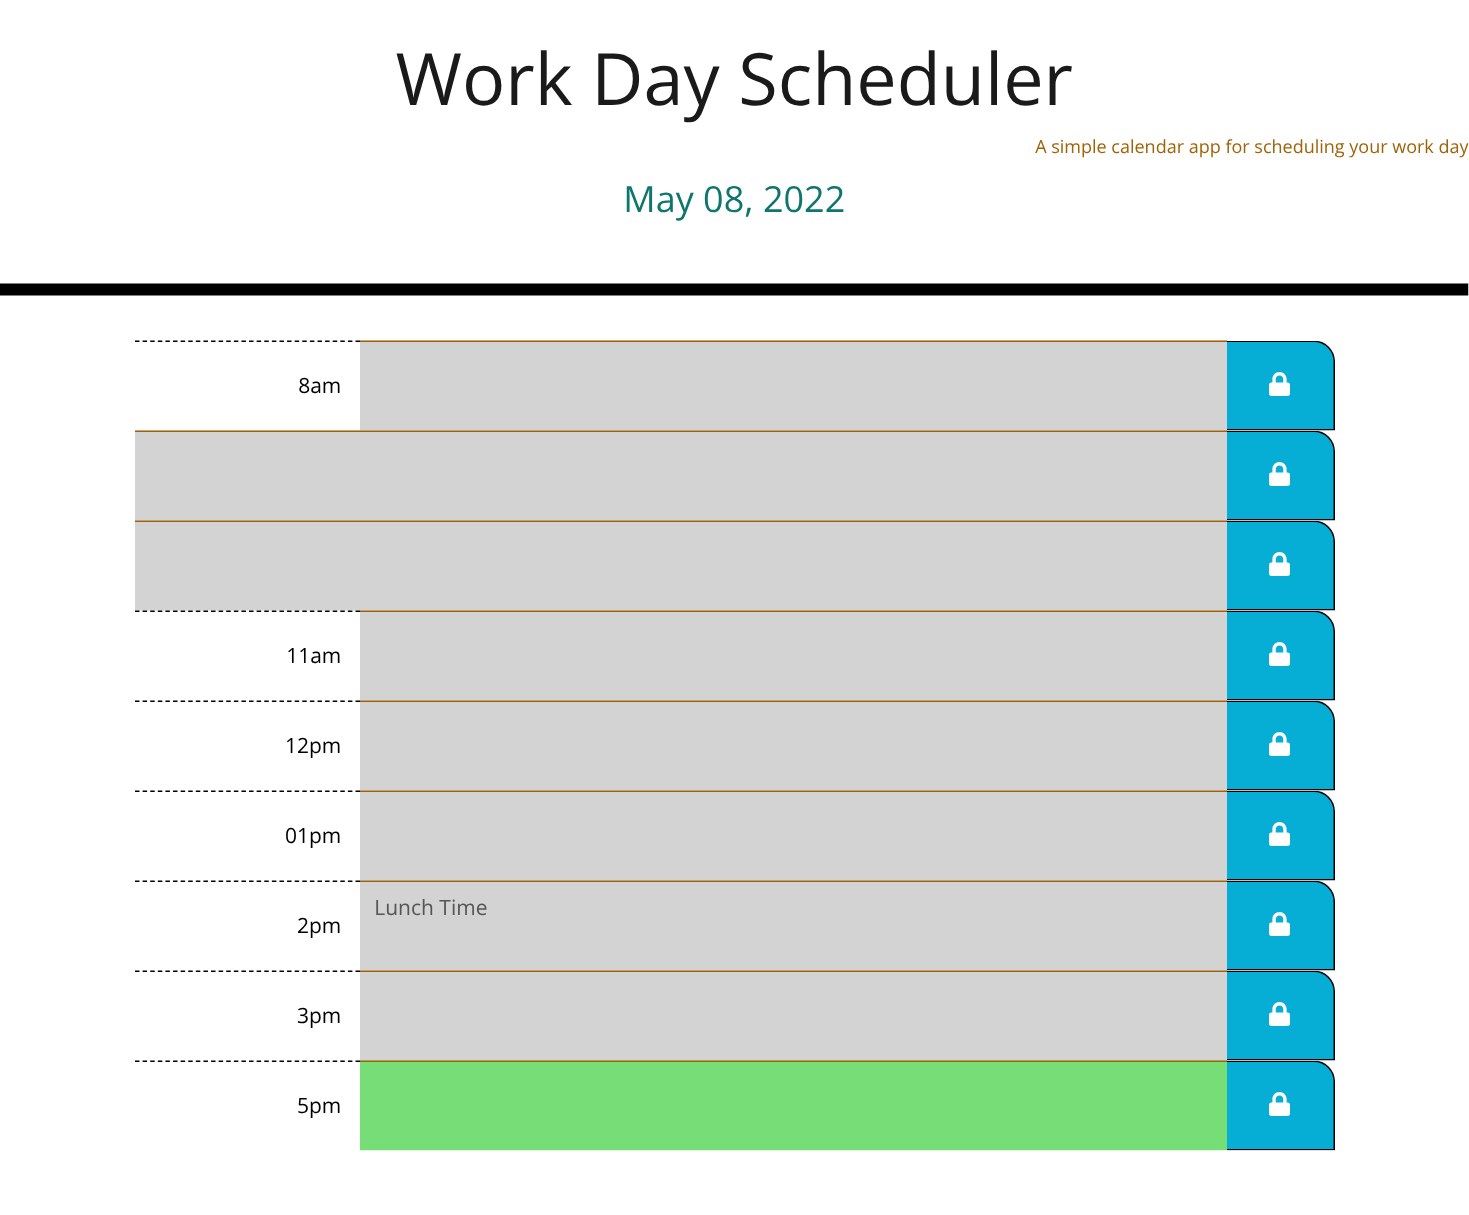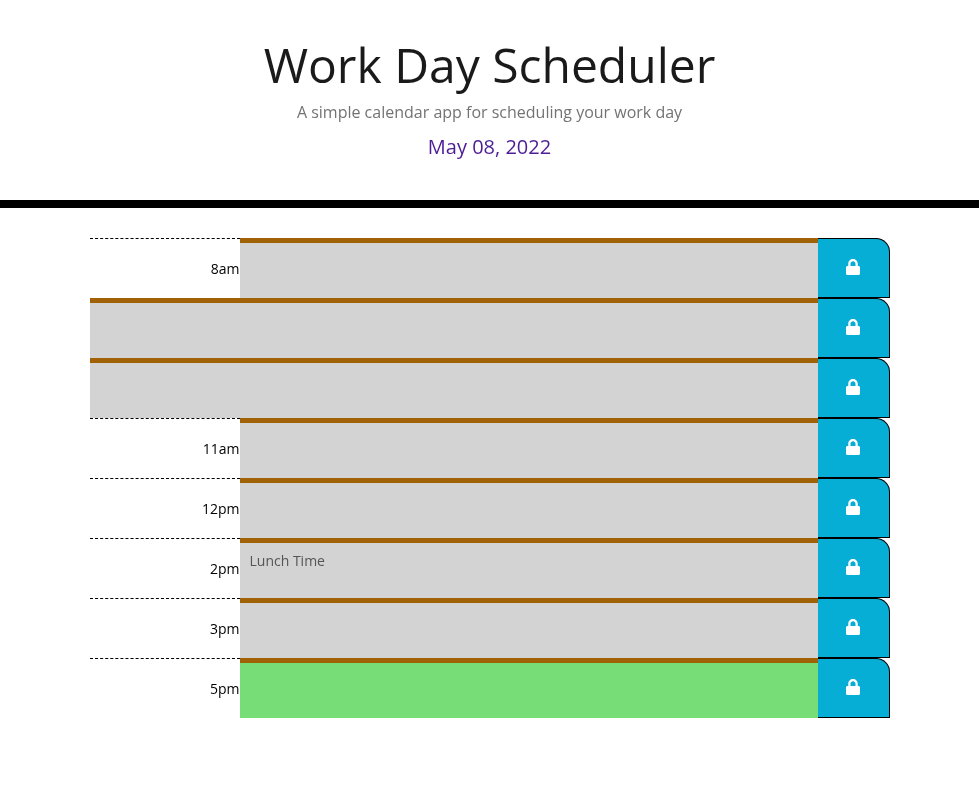--- a/index.html
+++ b/index.html
@@ -3,37 +3,38 @@
   <meta charset="utf-8">
   <style>
     * { box-sizing: border-box; margin: 0; padding: 0; }
     body {
       font-family: 'Open Sans', -apple-system, BlinkMacSystemFont, 'Segoe UI', Arial, sans-serif;
       background: #fff;
       color: #000;
     }
     header {
       text-align: center;
-      padding: 32px 0 40px 0;
+      padding: 20px 0 40px 0;
       border-radius: 14px;
     }
     .title {
       font-size: 48px;
       font-weight: 400;
       color: #1a1a1a;
       margin-bottom: 4px;
     }
     .subtitle {
-      font-size: 16px;
-      color: #737373;
+      font-size: 12px;
+      color: #a16207;
       margin-bottom: 10px;
+      text-align: right;
     }
     .current-date {
-      font-size: 20px;
-      color: #4c1d95;
+      font-size: 24px;
+      color: #0f766e;
     }
     .divider {
       width: 100%;
       height: 8px;
       background: #000;
       margin: 0 0 30px 0;
     }
     .container {
       max-width: 840px;
       margin: 0 auto;
@@ -43,34 +44,35 @@
       display: flex;
       align-items: stretch;
       height: 60px;
     }
     .hour-label {
       width: 150px;
       flex-shrink: 0;
       display: flex;
       align-items: center;
       justify-content: flex-end;
+      padding-right: 12px;
       font-size: 14px;
       color: #000;
       border-top: 1px dashed #000;
     }
     .text-entry {
       flex: 1;
       border: none;
       outline: none;
       resize: none;
       padding: 8px 10px;
       font-family: inherit;
       font-size: 14px;
       color: #555;
-      border-top: 5px solid #a16207;
+      border-top: 1px solid #a16207;
     }
     .past { background: #d3d3d3; }
     .present { background: #ff6961; }
     .future { background: #77dd77; }
     .save-btn {
       width: 72px;
       flex-shrink: 0;
       background: #06aed5;
       border: 1px solid #000;
       border-top-right-radius: 14px;
@@ -150,20 +152,31 @@
     <textarea class="text-entry past" style=""></textarea>
     <button class="save-btn">
       <span>
         <svg viewBox="0 0 448 512">
             <path d="M400 224h-24v-72C376 68 307.9 0 224 0S72 68 72 152v72H48c-26.5 0-48 21.5-48 48v192c0 26.5 21.5 48 48 48h352c26.5 0 48-21.5 48-48V272c0-26.5-21.5-48-48-48zM144 152c0-44.1 35.9-80 80-80s80 35.9 80 80v72H144v-72z"></path>
           </svg>
       </span>
     </button>
   </div>
 
+  <div class="time-row">
+    <div class="hour-label">01pm</div>
+    <textarea class="text-entry past" style=""></textarea>
+    <button class="save-btn">
+      <span>
+        <svg viewBox="0 0 448 512">
+            <path d="M400 224h-24v-72C376 68 307.9 0 224 0S72 68 72 152v72H48c-26.5 0-48 21.5-48 48v192c0 26.5 21.5 48 48 48h352c26.5 0 48-21.5 48-48V272c0-26.5-21.5-48-48-48zM144 152c0-44.1 35.9-80 80-80s80 35.9 80 80v72H144v-72z"></path>
+          </svg>
+      </span>
+    </button>
+  </div>
 
   <div class="time-row">
     <div class="hour-label">2pm</div>
     <textarea class="text-entry past" style="">Lunch Time</textarea>
     <button class="save-btn">
       <span>
         <svg viewBox="0 0 448 512">
             <path d="M400 224h-24v-72C376 68 307.9 0 224 0S72 68 72 152v72H48c-26.5 0-48 21.5-48 48v192c0 26.5 21.5 48 48 48h352c26.5 0 48-21.5 48-48V272c0-26.5-21.5-48-48-48zM144 152c0-44.1 35.9-80 80-80s80 35.9 80 80v72H144v-72z"></path>
           </svg>
       </span>

